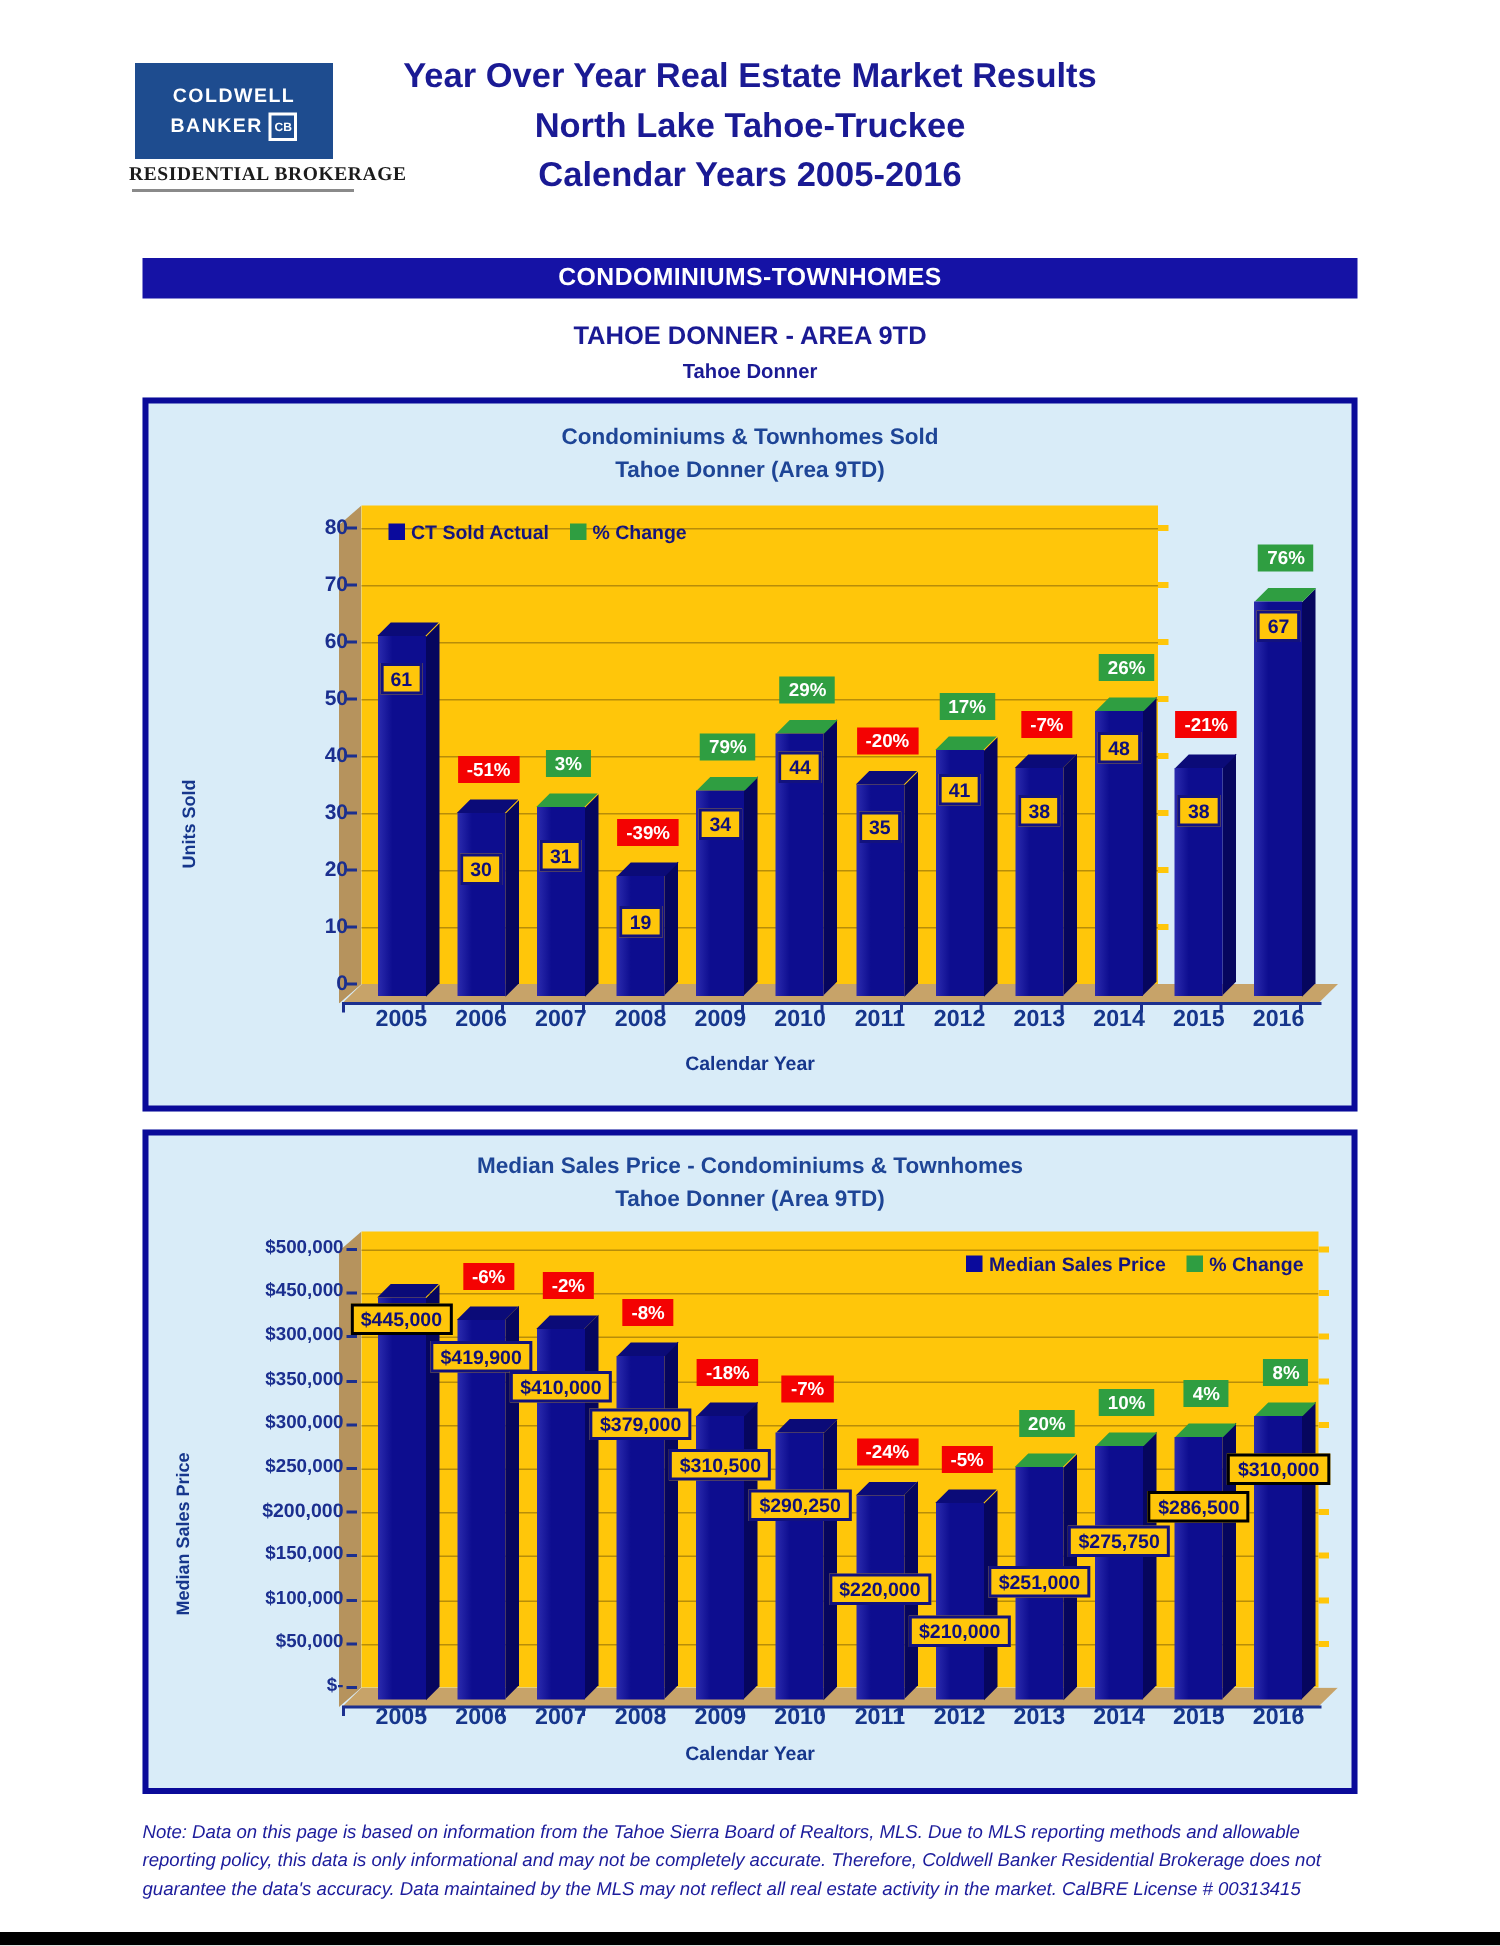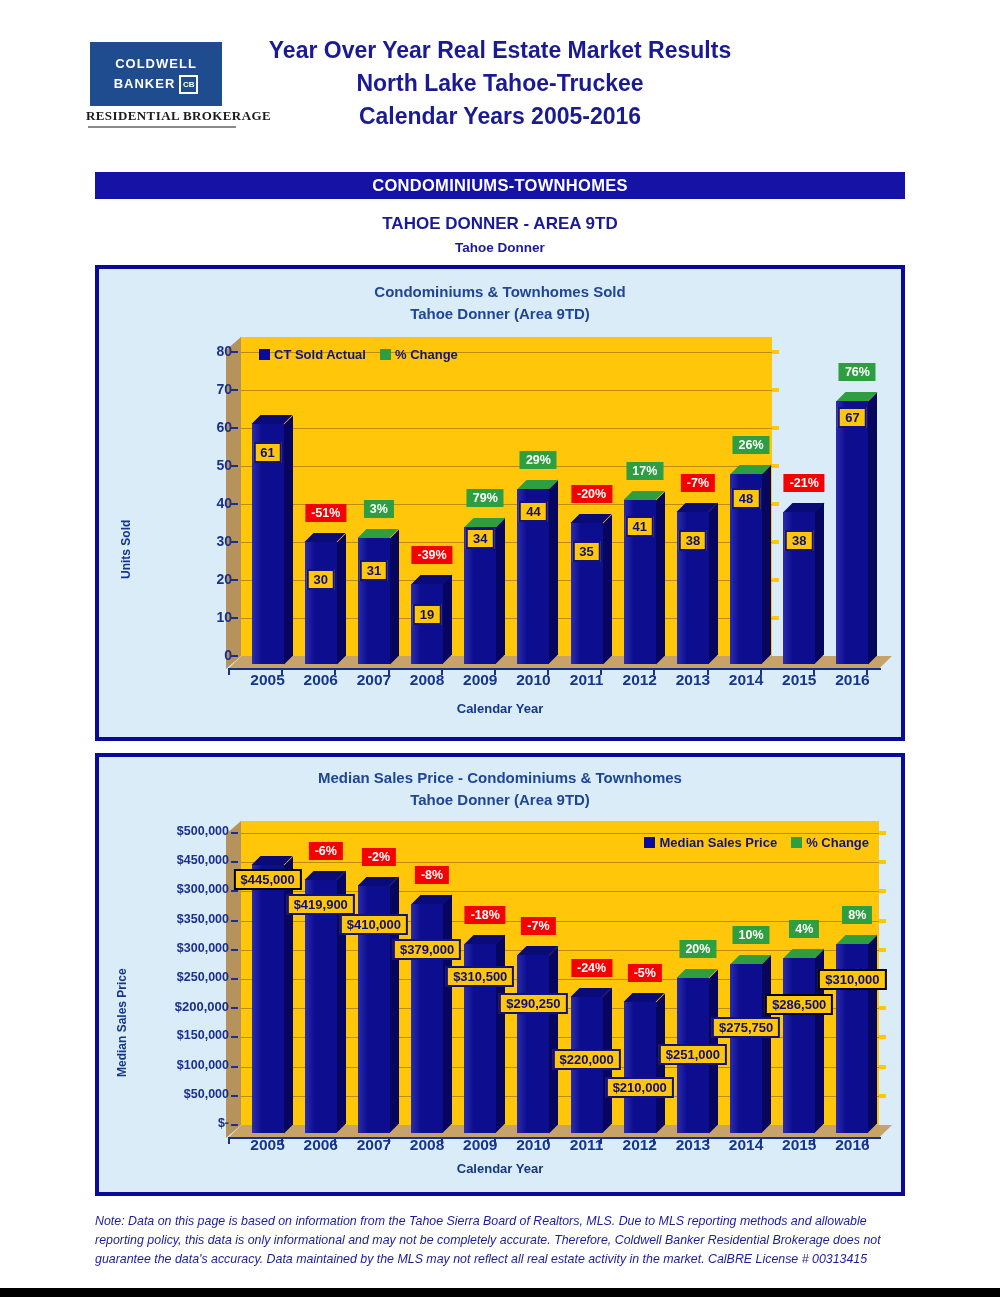--- a/index.html
+++ b/index.html
@@ -190,21 +190,21 @@
         <div class="b-front"></div>
       </div>
       <div class="vlab" style="left: 328.083px; top: 334.8px;">19</div>
       <div class="plab neg" style="left: 333.083px; top: 276.8px;">-39%</div>
       <div class="year-label" style="left: 328.083px; top: 402px;">2008</div>
       <div class="bar" style="left: 365.25px; top: 257.8px; width: 32px; height: 137.2px; z-index: 3;">
         <div class="b-side"></div>
         <div class="b-top" style="background: rgb(47, 158, 65);"></div>
         <div class="b-front"></div>
       </div>
-      <div class="vlab" style="left: 381.25px; top: 259px; text-align: right;">34</div>
+      <div class="vlab" style="left: 381.25px; top: 270px; text-align: right;">34</div>
       <div class="plab pos" style="left: 386.25px; top: 219.8px;">79%</div>
       <div class="year-label" style="left: 381.25px; top: 402px;">2009</div>
       <div class="bar" style="left: 418.417px; top: 219.8px; width: 32px; height: 175.2px; z-index: 3;">
         <div class="b-side"></div>
         <div class="b-top" style="background: rgb(47, 158, 65);"></div>
         <div class="b-front"></div>
       </div>
       <div class="vlab" style="left: 434.417px; top: 231.8px;">44</div>
       <div class="plab pos" style="left: 439.417px; top: 181.8px;">29%</div>
       <div class="year-label" style="left: 434.417px; top: 402px;">2010</div>

